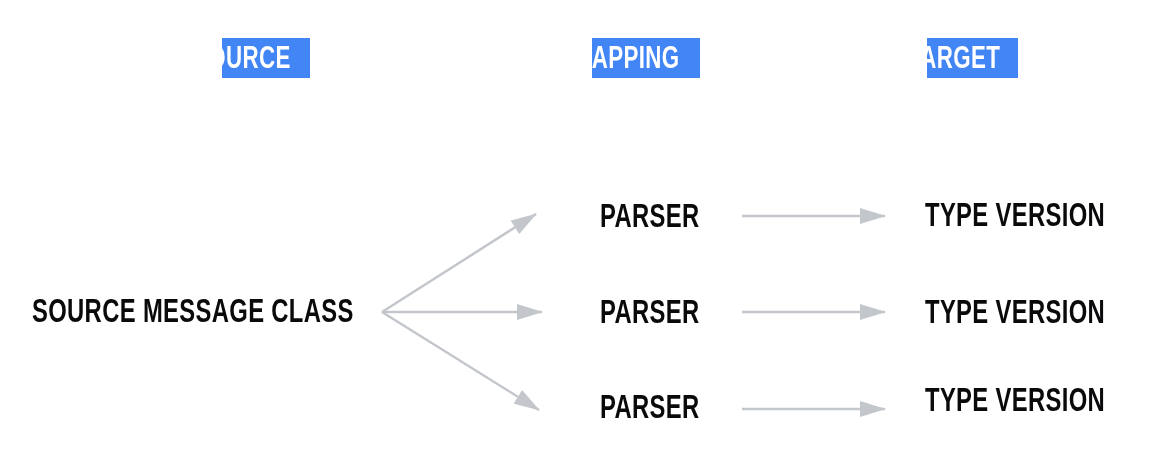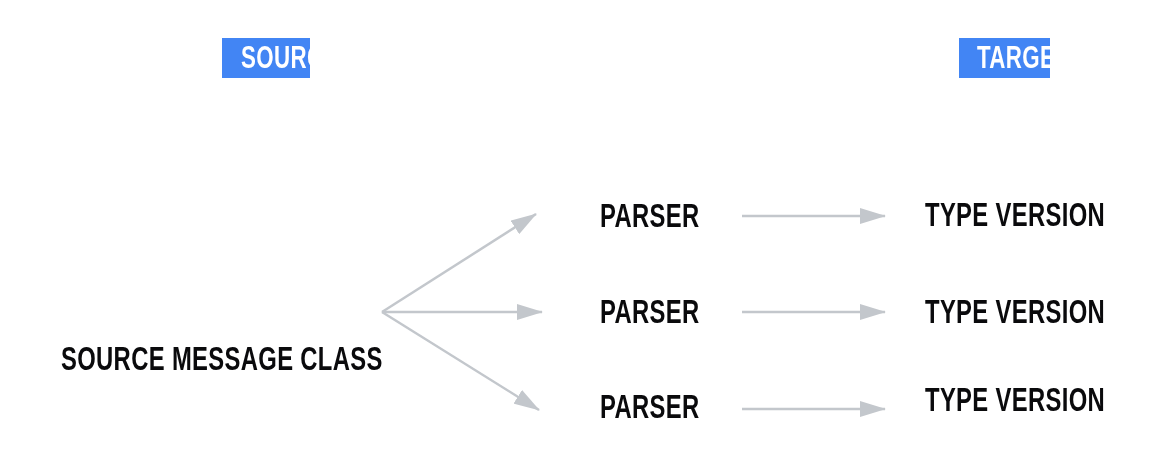--- a/index.html
+++ b/index.html
@@ -17,21 +17,21 @@
     width: 1152px; height: 473px;
     pointer-events: none;
   }
   .chip {
     position: absolute;
     height: 40px;
     background: var(--header-bg, #4285F4);
     color: var(--header-text, #ffffff);
     display: flex;
     align-items: center;
-    justify-content: flex-start;
+    justify-content: flex-end;
   }
   .chip .condensed {
     font-size: 31px;
     font-weight: 700;
     transform: scaleX(0.72);
     transform-origin: 50% 50%;
     white-space: nowrap;
     letter-spacing: 0.5px;
   }
   .node {
@@ -44,23 +44,23 @@
     font-size: 34px;
     font-weight: 700;
     transform: scaleX(0.70);
     transform-origin: 0 50%;
     white-space: nowrap;
     letter-spacing: 0.5px;
   }
   
   .chip-source  { left: 222px; top: 38px; width: 88px;  }
   .chip-mapping { left: 592px; top: 38px; width: 108px; }
-  .chip-target  { left: 927px; top: 38px; width: 91px; margin-left: 32px;  }
+  .chip-target  { left: 927px; top: 38px; width: 91px;  }
 
-  .src-node     { left: 61px;  top: 291px; margin-top: 48px; }
+  .src-node     { left: 32px;  top: 291px; }
 
   .parser-1     { left: 600px; top: 196px; }
   .parser-2     { left: 600px; top: 292px; }
   .parser-3     { left: 600px; top: 387px; }
 
   .tv-1         { left: 925px; top: 195px; }
   .tv-2         { left: 925px; top: 292px; }
   .tv-3         { left: 925px; top: 380px; }
 </style>
 </head>
@@ -80,20 +80,23 @@
       <line x1="382" y1="312" x2="539" y2="410" marker-end="url(#ah)"></line>
       <line x1="742" y1="216" x2="885" y2="216" marker-end="url(#ah)"></line>
       <line x1="742" y1="312" x2="885" y2="312" marker-end="url(#ah)"></line>
       <line x1="742" y1="409" x2="885" y2="409" marker-end="url(#ah)"></line>
     </g>
   </svg>
 
   <div class="chip chip-source">
     <span class="condensed">SOURCE</span>
   </div>
+  <div class="chip chip-mapping">
+    <span class="condensed">MAPPING</span>
+  </div>
   <div class="chip chip-target">
     <span class="condensed">TARGET</span>
   </div>
 
   <div class="node src-node">
     <span class="condensed">SOURCE MESSAGE CLASS</span>
   </div>
 
   <div class="node parser-1">
     <span class="condensed">PARSER</span>

